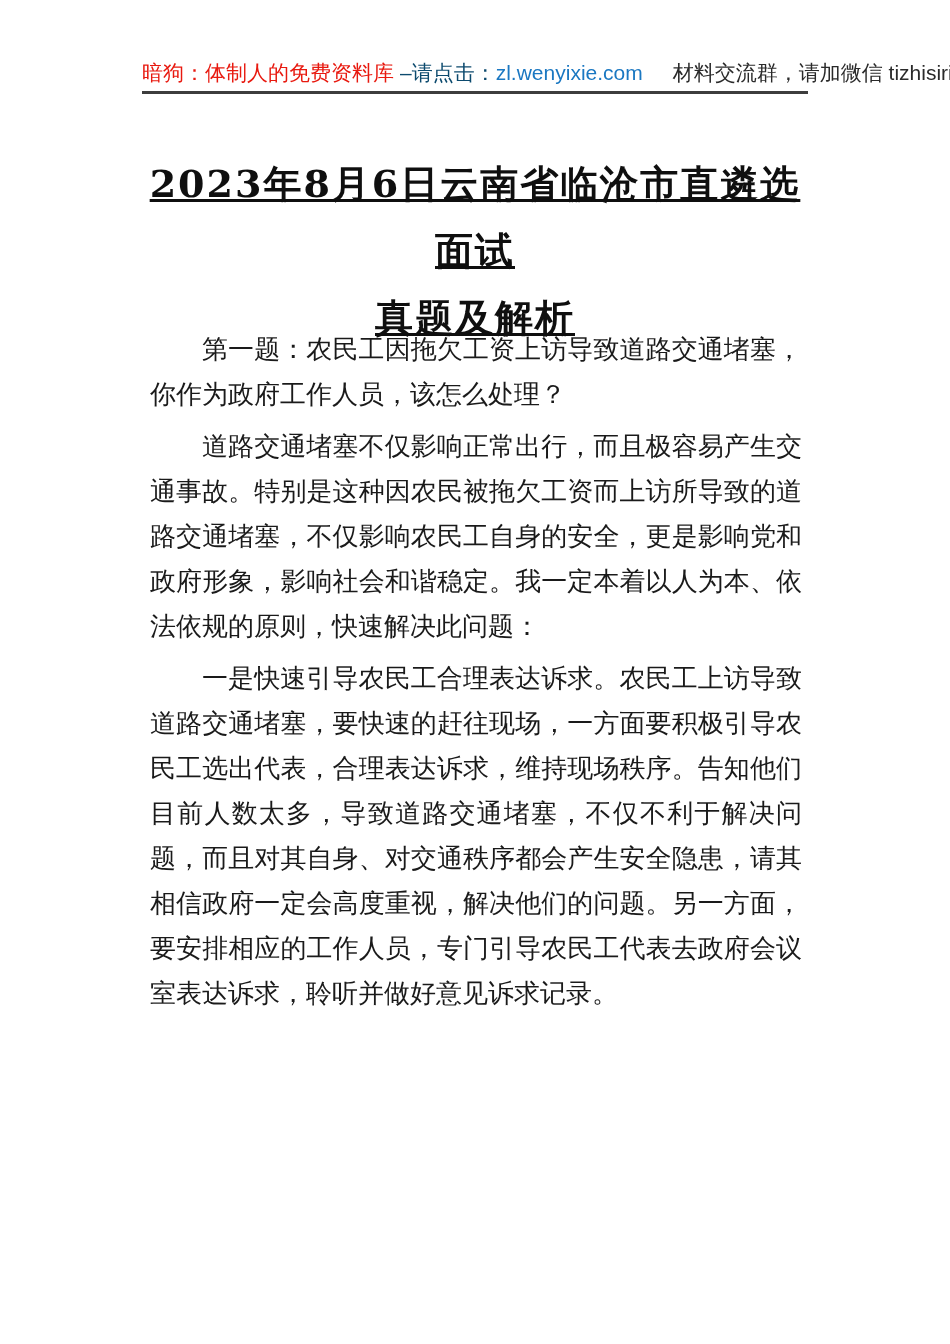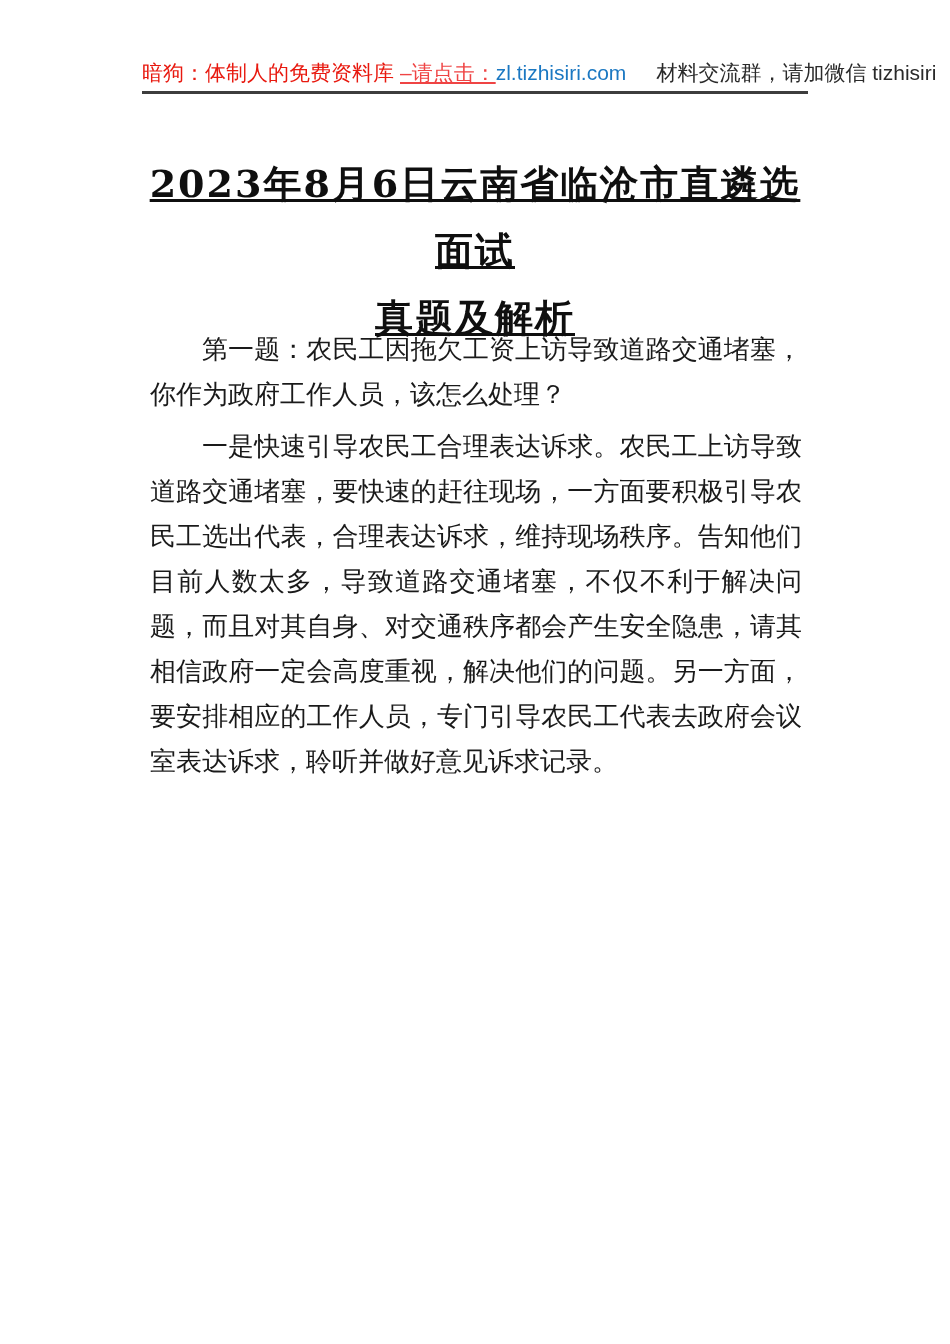--- a/index.html
+++ b/index.html
@@ -26,22 +26,21 @@
     line-height: 26px;
     color: #262626;
     white-space: nowrap;
     padding-bottom: 5px;
   }
   .promo-header .brand {
     color: #e8190f;
   }
   .promo-header .click-prompt {
     margin-left: 6px;
-    color: #ef4444;
-    text-decoration: underline;
+    color: #0c4a6e;
   }
   .promo-header .promo-link {
     color: #1b78c2;
     text-decoration: none;
     cursor: pointer;
   }
   .promo-header .suffix {
     margin-left: 30px;
     color: #2a2a2a;
   }
@@ -86,28 +85,29 @@
     margin: 7px;
     text-indent: 2em;
   }
 </style>
 </head>
 <body>
 
 <div class="page">
 
   <div class="promo-header">
-    <span class="brand">暗狗：体制人的免费资料库</span><span class="click-prompt">–请点击：</span><a class="promo-link">zl.tizhisiri.com</a><span class="suffix">材料交流群，请加微信 tizhisiri</span>
+    <span class="brand">暗狗：体制人的免费资料库</span><span class="click-prompt">–请点击：</span><a class="promo-link">zl.wenyixie.com</a><span class="suffix">材料交流群，请加微信 tizhisiri</span>
   </div>
 
   <div class="header-rule"></div>
 
   <h1 class="doc-title">
     <span>2023年8月6日云南省临沧市直遴选面试</span>
     <span>真题及解析</span>
   </h1>
 
   <div class="doc-content">
     <p>第一题：农民工因拖欠工资上访导致道路交通堵塞，你作为政府工作人员，该怎么处理？</p>
+    <p>道路交通堵塞不仅影响正常出行，而且极容易产生交通事故。特别是这种因农民被拖欠工资而上访所导致的道路交通堵塞，不仅影响农民工自身的安全，更是影响党和政府形象，影响社会和谐稳定。我一定本着以人为本、依法依规的原则，快速解决此问题：</p>
     <p>一是快速引导农民工合理表达诉求。农民工上访导致道路交通堵塞，要快速的赶往现场，一方面要积极引导农民工选出代表，合理表达诉求，维持现场秩序。告知他们目前人数太多，导致道路交通堵塞，不仅不利于解决问题，而且对其自身、对交通秩序都会产生安全隐患，请其相信政府一定会高度重视，解决他们的问题。另一方面，要安排相应的工作人员，专门引导农民工代表去政府会议室表达诉求，聆听并做好意见诉求记录。</p>
   </div>
 
 </div>
 
 </body></html>

